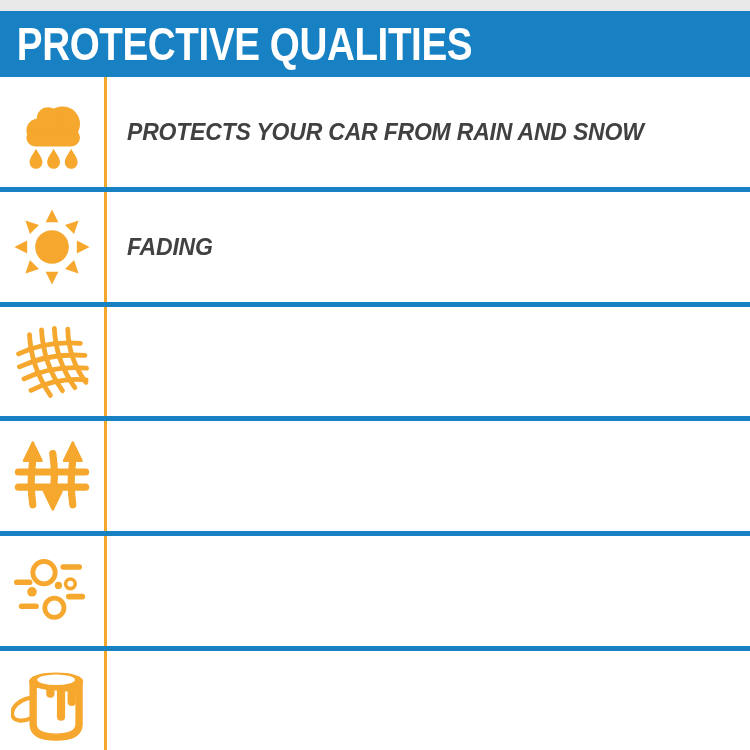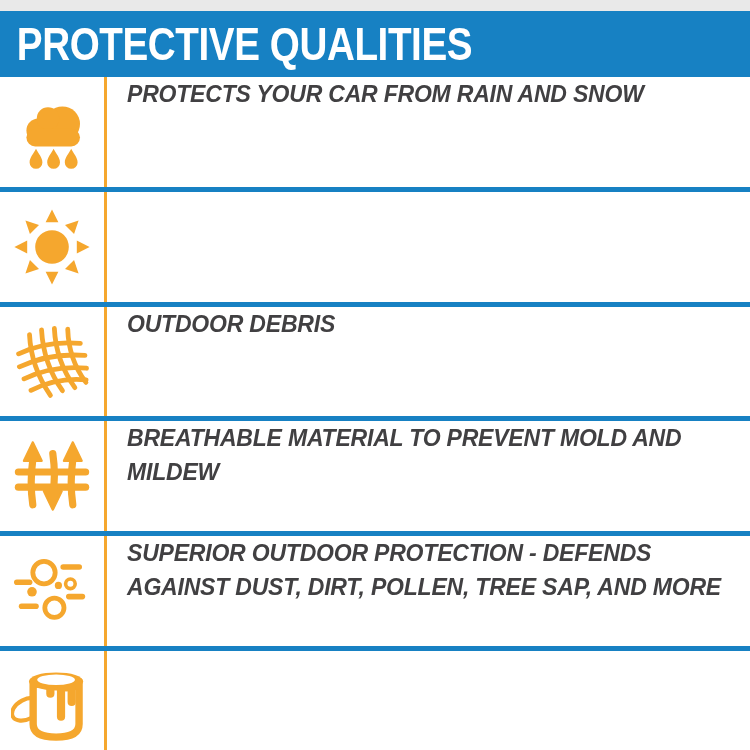--- a/index.html
+++ b/index.html
@@ -32,21 +32,21 @@
   .content{flex:1;display:flex;flex-direction:column;}
   .divider{height:5px;flex:none;background:var(--header_blue);}
   .row{flex:1;display:flex;min-height:0;}
   .icon-cell{
     width:104px;flex:none;
     border-right:3px solid var(--icon_orange);
     display:flex;align-items:center;justify-content:center;
   }
   .icon-cell svg{color:var(--icon_orange);}
   .text-cell{
-    flex:1;display:flex;flex-direction:column;
+    flex:1;display:flex;flex-direction:column;justify-content:center;
     padding-left:20px;padding-right:8px;border-radius:12px;
   }
   .line{
     display:block;white-space:nowrap;
     color:var(--text_gray);
     font-size:23px;font-weight:bold;font-style:italic;
     line-height:34px;letter-spacing:-0.2px;
   }
 </style>
 </head>
@@ -87,20 +87,21 @@
           <polygon points="50,3 42,19 58,19" transform="rotate(45 50 50)"></polygon>
           <polygon points="50,3 42,19 58,19" transform="rotate(90 50 50)"></polygon>
           <polygon points="50,3 42,19 58,19" transform="rotate(135 50 50)"></polygon>
           <polygon points="50,3 42,19 58,19" transform="rotate(180 50 50)"></polygon>
           <polygon points="50,3 42,19 58,19" transform="rotate(225 50 50)"></polygon>
           <polygon points="50,3 42,19 58,19" transform="rotate(270 50 50)"></polygon>
           <polygon points="50,3 42,19 58,19" transform="rotate(315 50 50)"></polygon>
         </svg>
       </div>
       <div class="text-cell">
+        <span class="line">FADING</span>
       </div>
     </div>
 
     <div class="divider"></div>
 
     <div class="row">
       <div class="icon-cell">
         <svg width="80" height="80" viewBox="0 0 100 100" fill="none" stroke="currentColor" stroke-width="6" stroke-linecap="round" xmlns="http://www.w3.org/2000/svg">
           <g transform="rotate(-14 50 50)">
             <path d="M12,30 Q50,22 90,36"></path>
@@ -108,21 +109,20 @@
             <path d="M11,62 Q50,54 90,68"></path>
             <path d="M16,78 Q52,70 86,82"></path>
             <path d="M31,10 Q23,50 38,90"></path>
             <path d="M47,8 Q39,50 54,88"></path>
             <path d="M63,10 Q55,50 70,88"></path>
             <path d="M79,15 Q71,52 85,85"></path>
           </g>
         </svg>
       </div>
       <div class="text-cell">
-        <span class="line">OUTDOOR DEBRIS</span>
       </div>
     </div>
 
     <div class="divider"></div>
 
     <div class="row">
       <div class="icon-cell">
         <svg width="80" height="80" viewBox="0 0 100 100" xmlns="http://www.w3.org/2000/svg">
           <g stroke="currentColor" stroke-width="9" stroke-linecap="round" fill="none">
             <path d="M8,45 H92"></path>
@@ -130,24 +130,20 @@
             <path d="M26,86 Q22,58 26,30"></path>
             <path d="M51,22 Q55,50 51,72"></path>
             <path d="M76,86 Q72,58 76,30"></path>
           </g>
           <g fill="currentColor" stroke="currentColor" stroke-width="3" stroke-linejoin="round">
             <path d="M26,8 L15,31 L37,31 Z"></path>
             <path d="M51,92 L40,69 L62,69 Z"></path>
             <path d="M76,8 L65,31 L87,31 Z"></path>
           </g>
         </svg>
-      </div>
-      <div class="text-cell">
-        <span class="line">BREATHABLE MATERIAL TO PREVENT MOLD AND</span>
-        <span class="line">MILDEW</span>
       </div>
     </div>
 
     <div class="divider"></div>
 
     <div class="row">
       <div class="icon-cell">
         <svg width="80" height="80" viewBox="0 0 100 100" xmlns="http://www.w3.org/2000/svg">
           <g fill="none" stroke="currentColor">
             <circle cx="40" cy="27" r="14" stroke-width="6"></circle>
@@ -159,24 +155,20 @@
             <circle cx="25" cy="51" r="6"></circle>
           </g>
           <g stroke="currentColor" stroke-width="7" stroke-linecap="round">
             <path d="M6,39 H22"></path>
             <path d="M64,20 H84"></path>
             <path d="M71,57 H88"></path>
             <path d="M12,69 H30"></path>
           </g>
         </svg>
       </div>
-      <div class="text-cell">
-        <span class="line">SUPERIOR OUTDOOR PROTECTION - DEFENDS</span>
-        <span class="line">AGAINST DUST, DIRT, POLLEN, TREE SAP, AND MORE</span>
-      </div>
     </div>
 
     <div class="divider"></div>
 
     <div class="row">
       <div class="icon-cell">
         <svg width="82" height="82" viewBox="0 0 100 100" xmlns="http://www.w3.org/2000/svg">
           <ellipse cx="19" cy="54" rx="19" ry="12" transform="rotate(-28 19 54)" fill="none" stroke="currentColor" stroke-width="5"></ellipse>
           <path d="M27,20 L27,72 Q27,88 55,88 Q83,88 83,72 L83,20 Z" fill="#FFFFFF" stroke="currentColor" stroke-width="9" stroke-linejoin="round"></path>
           <ellipse cx="55" cy="20" rx="33" ry="11" fill="currentColor"></ellipse>

